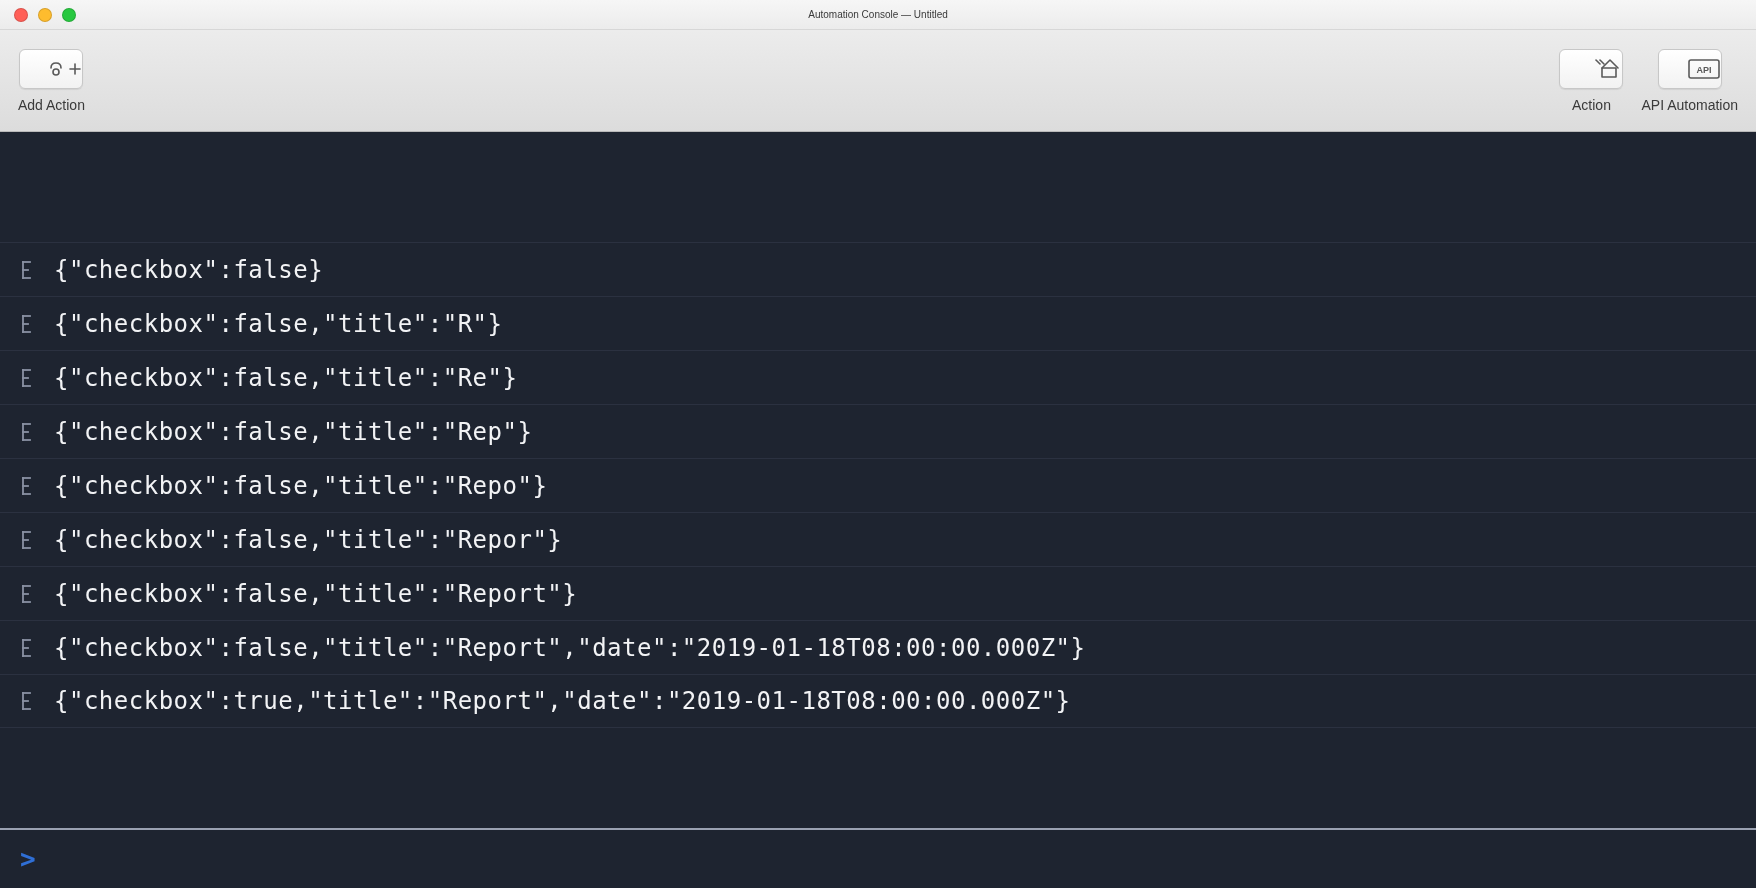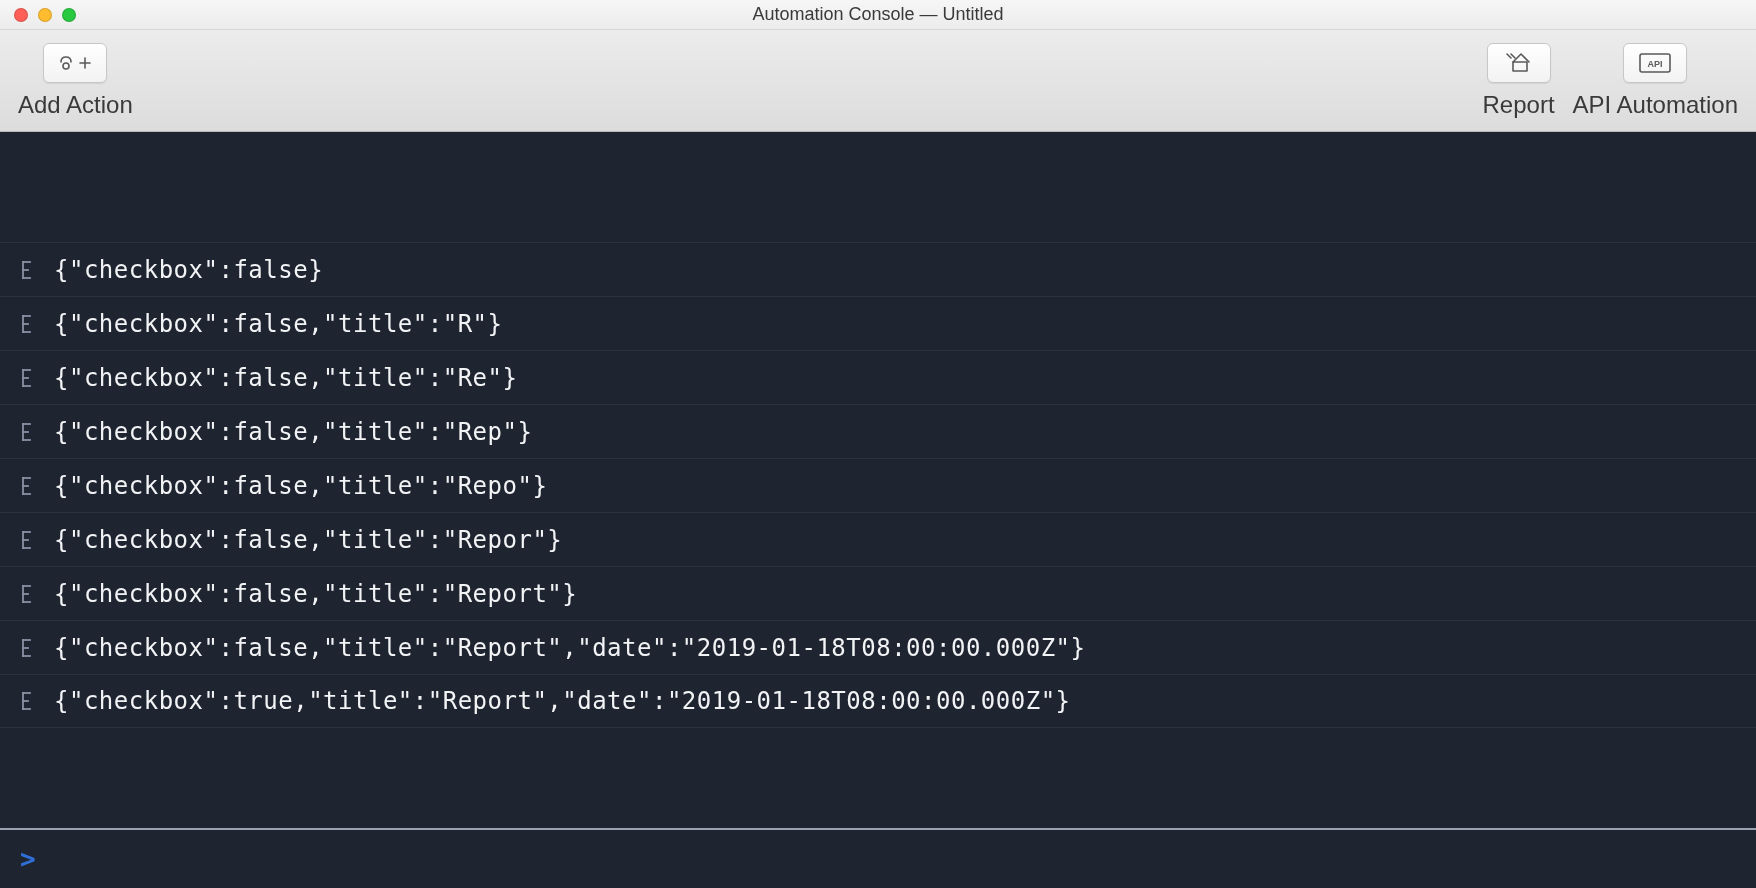--- a/index.html
+++ b/index.html
@@ -10,40 +10,40 @@
     background: linear-gradient(#f6f6f6, #ececec);
     border-bottom: 1px solid #d7d7d7;
     display: flex; align-items: center; justify-content: center;
     position: relative;
   }
   .traffic-lights { position: absolute; left: 14px; top: 8px; display: flex; gap: 10px; }
   .light { width: 14px; height: 14px; border-radius: 50%; border: 0.5px solid rgba(0,0,0,0.15); }
   .light.red { background: #ff5f57; }
   .light.yellow { background: #febc2e; }
   .light.green { background: #28c840; }
-  .titlebar-title { font-size: 18px; color: #3a3a3a; font-weight: 400; }
+  .titlebar-title { font-size: 10px; color: #3a3a3a; font-weight: 400; }
   .toolbar {
     height: 102px;
     background: linear-gradient(#ececec, #dcdcdc);
     border-bottom: 1px solid #b9b9b9;
     display: flex; align-items: center; justify-content: space-between;
     padding: 0 18px;
   }
   .toolbar-left, .toolbar-right { display: flex; gap: 18px; align-items: flex-start; }
   .toolbar-item { display: flex; flex-direction: column; align-items: center; gap: 8px; }
   .toolbar-button {
     min-width: 64px; height: 40px;
     background: linear-gradient(#ffffff, #f2f2f2);
     border: 1px solid #c7c7c7;
     border-radius: 6px;
-    display: flex; align-items: center; justify-content: center;
+    display: flex; align-items: center; justify-content: flex-end;
     box-shadow: 0 1px 1px rgba(0,0,0,0.08);
     cursor: default;
   }
-  .toolbar-label { font-size: 24px; color: #3a3a3a; }
+  .toolbar-label { font-size: 14px; color: #3a3a3a; }
   .console-output {
     flex: 1;
     background: #1e2430;
     overflow: auto;
     padding-top: 110px;
   }
   .log-row {
     display: flex; align-items: center;
     height: 54px;
     border-top: 1px solid #2b3140;
@@ -118,21 +118,21 @@
             <svg width="28" height="22" viewBox="0 0 28 22">
               <g stroke="#5a5a5a" stroke-width="1.6" fill="none" stroke-linecap="round" stroke-linejoin="round">
                 <rect x="8" y="10" width="14" height="9"></rect>
                 <path d="M8 10 L16 2 L24 10"></path>
                 <path d="M10 6 L6 2"></path>
                 <path d="M6 6 L2 2"></path>
               </g>
             </svg>
           </span>
         </div>
-        <div class="toolbar-label">Report</div>
+        <div class="toolbar-label">Action</div>
       </div>
       <div class="toolbar-item">
         <div class="toolbar-button">
           <span>
             <svg width="34" height="22" viewBox="0 0 34 22">
               <g stroke="#5a5a5a" stroke-width="1.6" fill="none" stroke-linecap="round" stroke-linejoin="round">
                 <rect x="2" y="2" width="30" height="18" rx="2"></rect>
               </g>
               <text x="17" y="15" text-anchor="middle" font-family="Helvetica, Arial" font-size="9" fill="#5a5a5a" font-weight="600">API</text>
             </svg>

